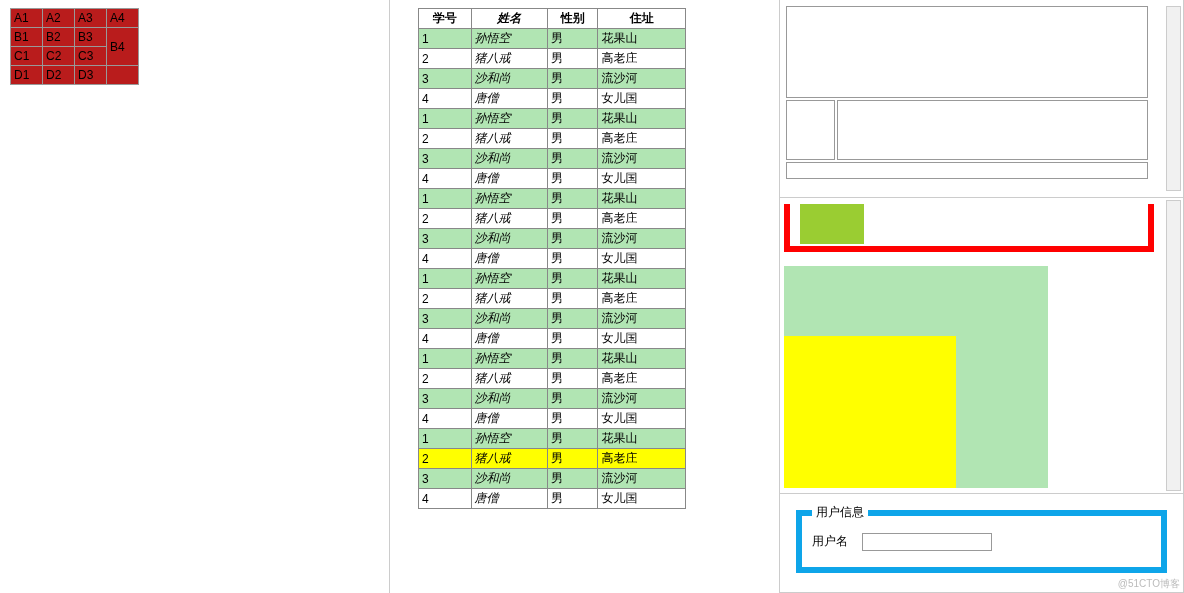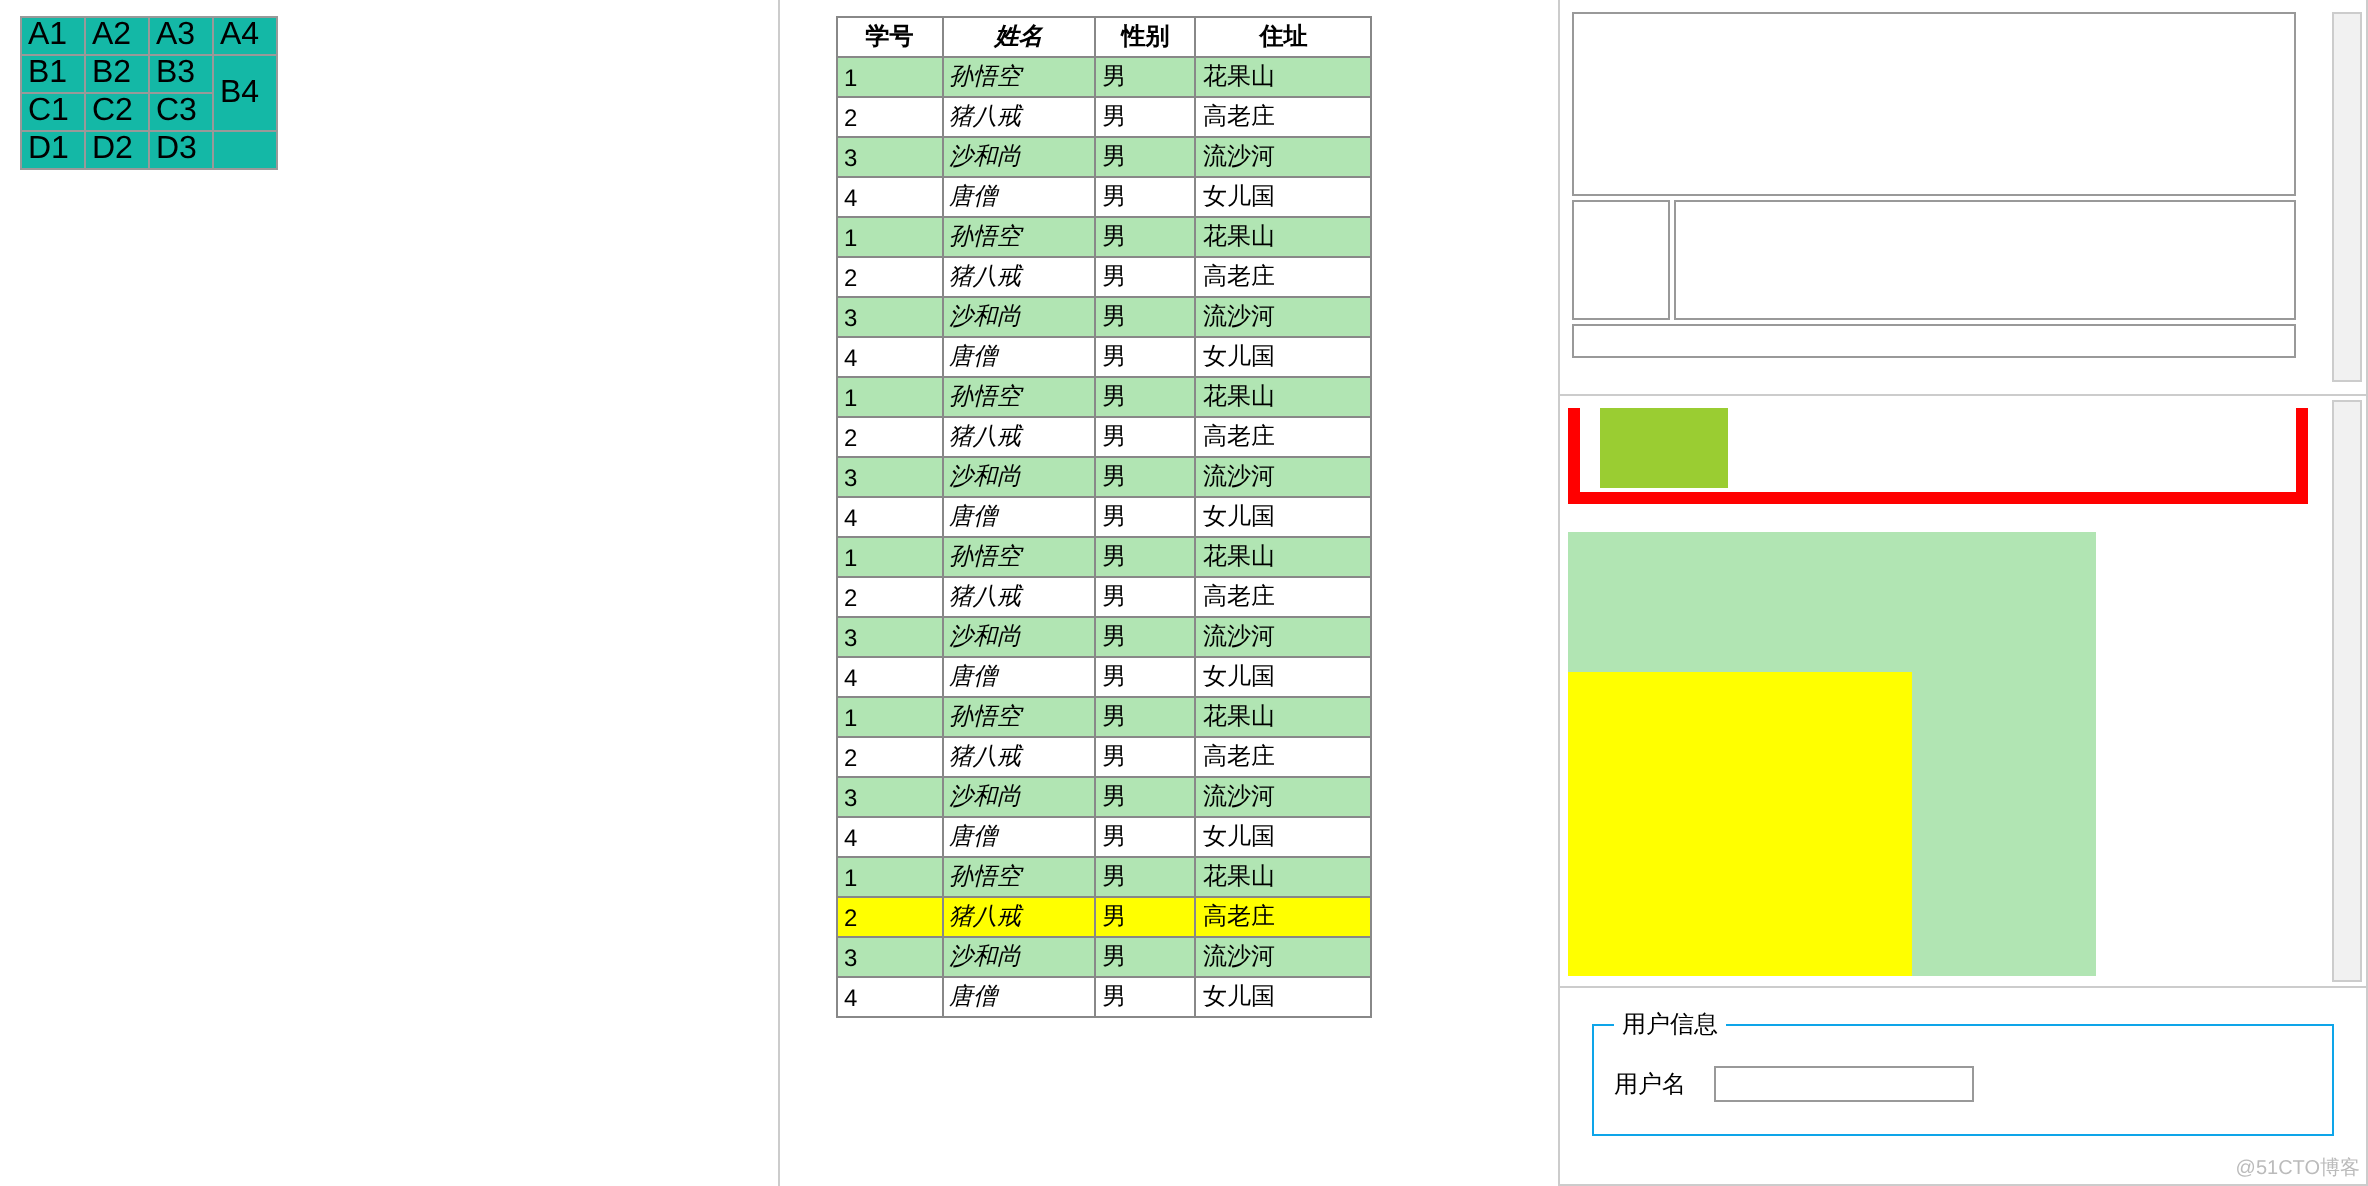--- a/index.html
+++ b/index.html
@@ -28,22 +28,22 @@
 
   
   table.small {
     border-collapse: collapse;
   }
   table.small td {
     border: 1px solid #999;
     width: 32px;
     height: 19px;
     padding: 0 3px;
-    font-size: 16px;
-    background:#14b8a6;
+    font-size: 12px;
+    background:#b91c1c;
   }
 
   
   table.data {
     border-collapse: collapse;
     width: 268px;
     margin-left: 10px;
   }
   table.data th, table.data td {
     border: 1px solid #888;
@@ -140,30 +140,29 @@
     background:#ffff00;
   }
   .pb-scroll{
     position:absolute;
     right:2px; top:2px; bottom:2px; width:15px;
     background:#f1f1f1;border:1px solid #ccc;
   }
 
   
   fieldset.form{
-    border:1px solid #0ea5e9;
+    border:6px solid #0ea5e9;
     padding:6px 10px 10px 10px;
   }
   fieldset.form legend{
     font-size:12px;
     padding:0 4px;
   }
   .frow{
     display:flex;
-    align-items:center;
     gap:8px;
     margin:6px 0;
     font-size:12px;
   }
   .frow label{width:42px;}
   .frow input{
     width:130px;
     height:18px;
     border:1px solid #999;
     font-size:12px;

